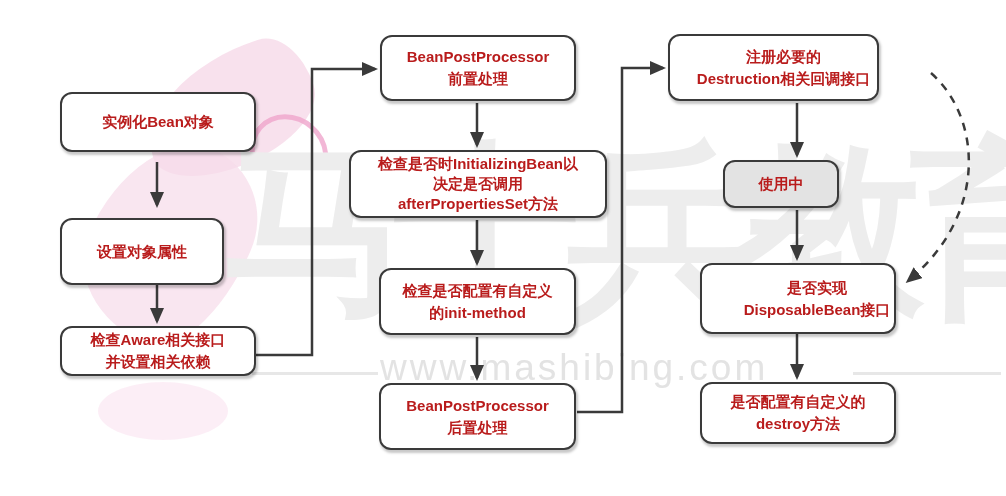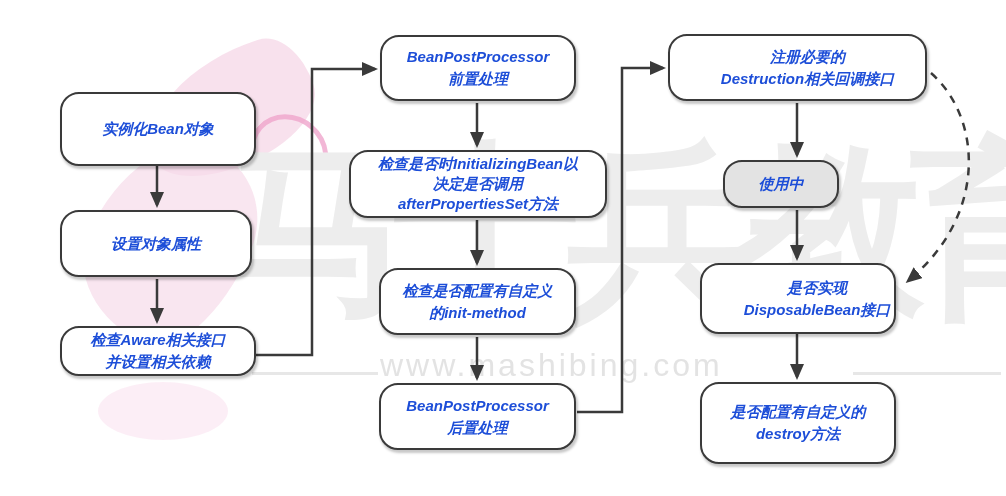--- a/index.html
+++ b/index.html
@@ -34,50 +34,49 @@
     background:#fbeaf4;border-radius:50%;opacity:.8;
   }
   .brand-watermark{
     position:absolute;left:222px;top:138px;z-index:1;
     font-size:186px;line-height:1;font-weight:bold;
     color:#ededed;letter-spacing:-14px;white-space:nowrap;
     user-select:none;
   }
   .site-watermark{
     position:absolute;left:380px;top:349px;z-index:1;
-    font-size:32px;line-height:1;color:#e3e3e3;
+    font-size:37px;line-height:1;color:#e3e3e3;
     letter-spacing:3px;white-space:nowrap;user-select:none;
   }
   .wm-line{position:absolute;height:3px;background:#e7e7e7;z-index:1;}
   .wm-line-left{left:252px;top:372px;width:126px;}
   .wm-line-right{left:853px;top:372px;width:148px;}
   
   .edge-layer{position:absolute;left:0;top:0;z-index:2;}
   
   .node{
     position:absolute;z-index:3;box-sizing:border-box;
-    background:#ffffff;border:2.5px solid #3a3a3a;border-radius:19px;
+    background:#ffffff;border:2.5px solid #3a3a3a;border-radius:12px;
     display:flex;align-items:center;justify-content:center;
     text-align:center;font-weight:bold;font-size:15px;line-height:1.45;
-    color:#1d4ed8;white-space:pre-line;
+    color:#b91c1c;white-space:pre-line;
     box-shadow:1.5px 2.5px 2.5px rgba(0,0,0,0.22);
-    font-style:italic;
   }
   .node.highlighted{background:#e3e3e3;}
-  .n-instantiate     {left:60px; top:92px; width:196px;height:74px;}
-  .n-set-properties  {left:60px; top:210px;width:192px;height:67px;}
+  .n-instantiate     {left:60px; top:92px; width:196px;height:60px;}
+  .n-set-properties  {left:60px; top:218px;width:164px;height:67px;}
   .n-check-aware     {left:60px; top:326px;width:196px;height:50px;}
   .n-bpp-before      {left:380px;top:35px; width:196px;height:66px;}
   .n-check-init-bean {left:349px;top:150px;width:258px;height:68px;line-height:1.35;}
   .n-check-init-meth {left:379px;top:268px;width:197px;height:67px;}
   .n-bpp-after       {left:379px;top:383px;width:197px;height:67px;}
-  .n-register-destr  {left:668px;top:34px; width:259px;height:67px;padding-left:20px;}
+  .n-register-destr  {left:668px;top:34px; width:211px;height:67px;padding-left:20px;}
   .n-in-use          {left:723px;top:160px;width:116px;height:48px;}
   .n-check-disposable{left:700px;top:263px;width:196px;height:71px;padding-left:38px;}
-  .n-check-destroy   {left:700px;top:382px;width:196px;height:82px;}
+  .n-check-destroy   {left:700px;top:382px;width:196px;height:62px;}
 </style>
 </head>
 <body>
 
 <div class="logo-layer">
   <div class="logo-shape logo-wing"></div>
   <div class="logo-shape logo-tail"></div>
   <div class="logo-shape logo-stroke"></div>
   <div class="logo-shape logo-foot"></div>
 </div>

